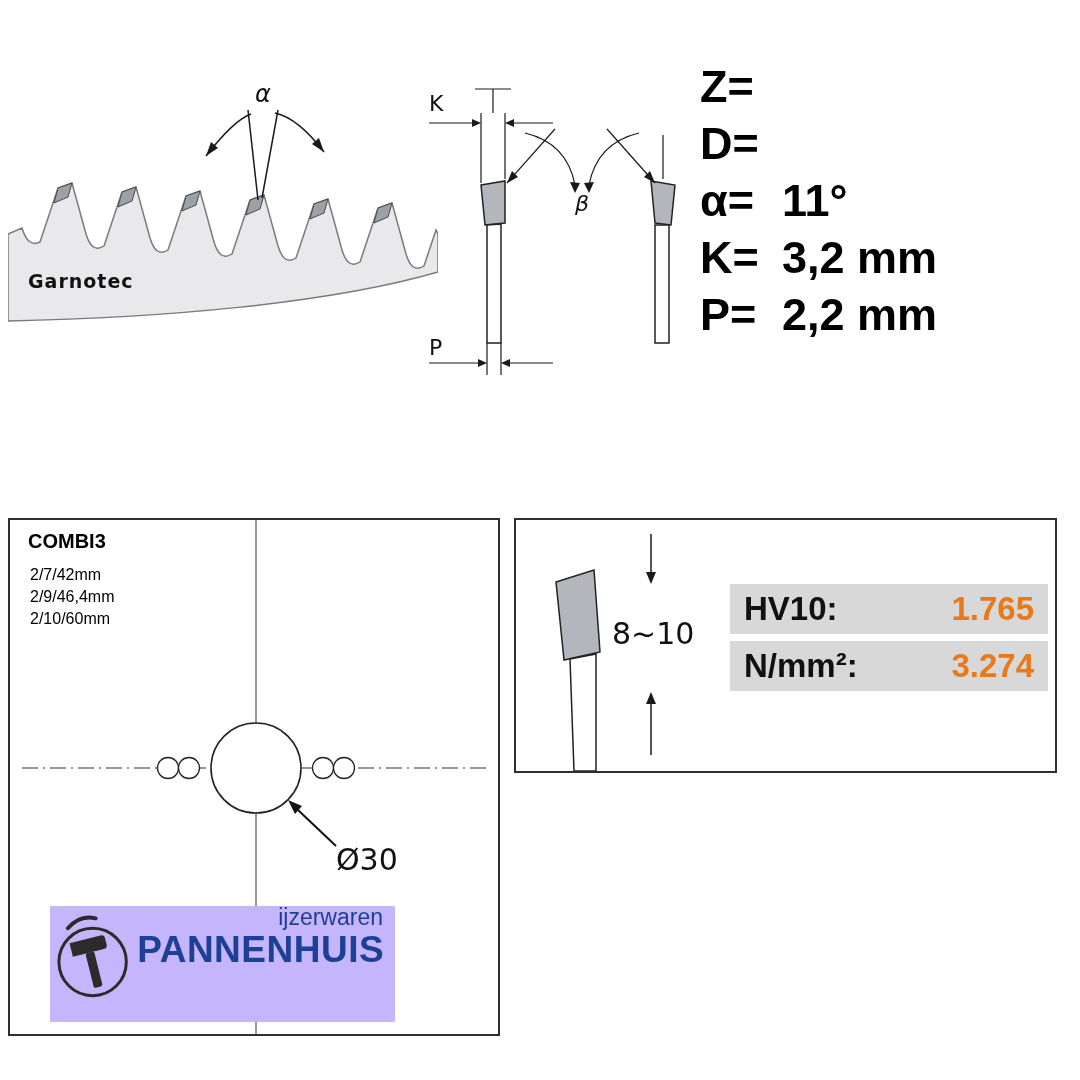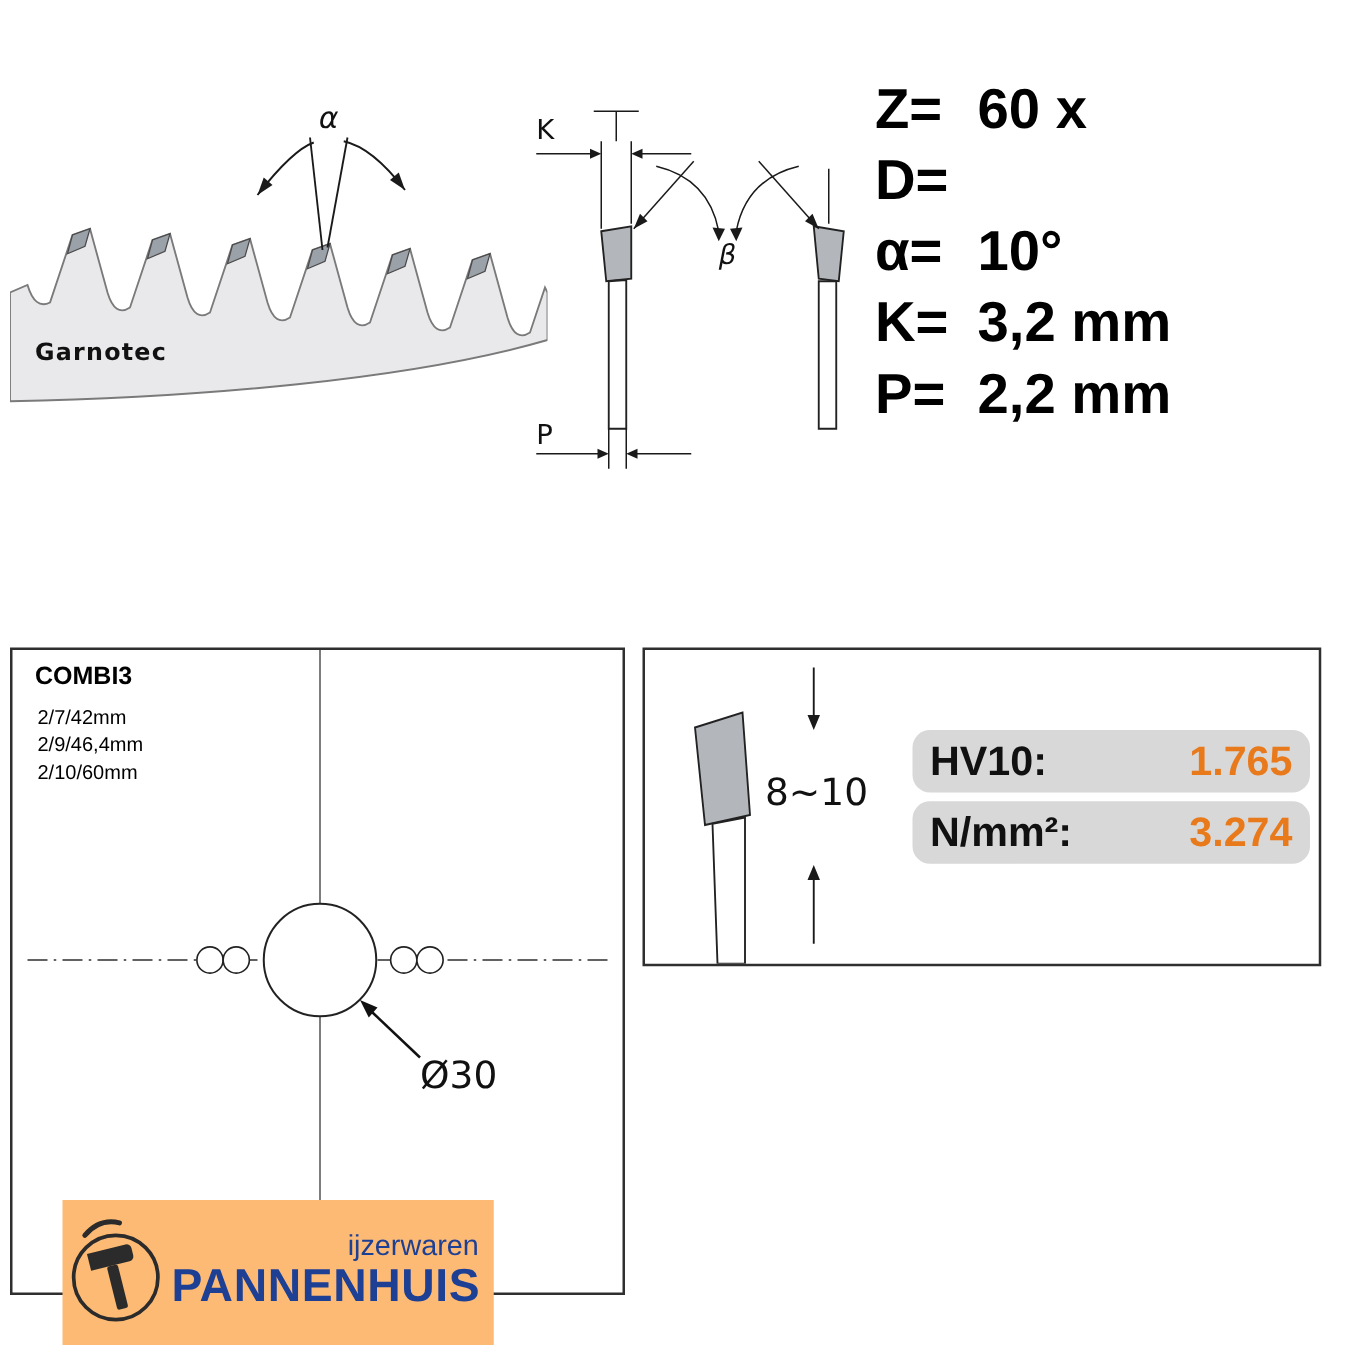--- a/index.html
+++ b/index.html
@@ -18,27 +18,27 @@
   #combi-panel{left:8px;top:518px;width:492px;height:518px;}
   #hard-panel{left:514px;top:518px;width:543px;height:255px;}
   .panel-svg{position:absolute;left:0;top:0;}
 
   .combi-title{position:absolute;left:18px;top:10px;font-size:20px;font-weight:bold;}
   .pin-list{position:absolute;left:20px;top:44px;font-size:16px;line-height:22px;}
 
   .hv-table{position:absolute;left:214px;top:64px;width:318px;}
   .hv-row{display:flex;justify-content:space-between;align-items:center;
           background:#d8d8d8;height:50px;padding:0 14px;margin-bottom:7px;
-          font-size:33px;font-weight:bold;box-sizing:border-box;border-radius:14px;}
+          font-size:33px;font-weight:bold;box-sizing:border-box;}
   .hv-label{color:#111;}
   .hv-value{color:#e87a1c;}
 
   
-  #logo{position:absolute;left:50px;top:960px;width:345px;height:116px;
-        background:#fdba74;display:flex;align-items:center;}
+  #logo{position:absolute;left:50px;top:906px;width:345px;height:116px;
+        background:#c4b5fd;display:flex;align-items:flex-start;}
   .logo-text{width:260px;margin-left:2px;}
   .logo-top{font-size:23px;color:#1d3f94;text-align:right;padding-right:12px;line-height:1;}
   .logo-name{font-size:37px;font-weight:bold;color:#1d3f94;letter-spacing:.5px;line-height:1.15;}
   .logo-tagline{font-family:"Liberation Serif",serif;font-style:italic;font-size:21px;
                 color:#222a5e;text-align:right;padding-right:6px;}
 </style>
 </head>
 <body>
 
 <div class="page">
@@ -114,28 +114,27 @@
       <line x1="84" y1="278" x2="128" y2="278"></line>
       <polygon points="62,278 53,274 53,282" fill="#1a1a1a" stroke="none"></polygon>
       <polygon points="76,278 85,274 85,282" fill="#1a1a1a" stroke="none"></polygon>
     </g>
     <text x="4" y="270" font-size="22">P</text>
   </svg>
 
   <div class="specs">
     <div class="spec-row">
       <span class="spec-label">Z=</span>
-      <span class="spec-value">60 x</span>
     </div>
     <div class="spec-row">
       <span class="spec-label">D=</span>
     </div>
     <div class="spec-row">
       <span class="spec-label">α=</span>
-      <span class="spec-value">10°</span>
+      <span class="spec-value">11°</span>
     </div>
     <div class="spec-row">
       <span class="spec-label">K=</span>
       <span class="spec-value">3,2 mm</span>
     </div>
     <div class="spec-row">
       <span class="spec-label">P=</span>
       <span class="spec-value">2,2 mm</span>
     </div>
   </div>

